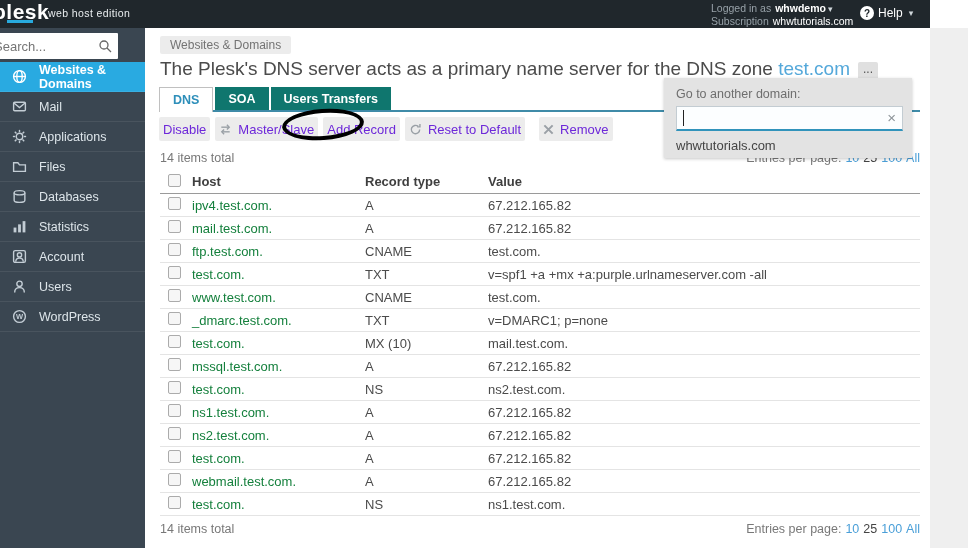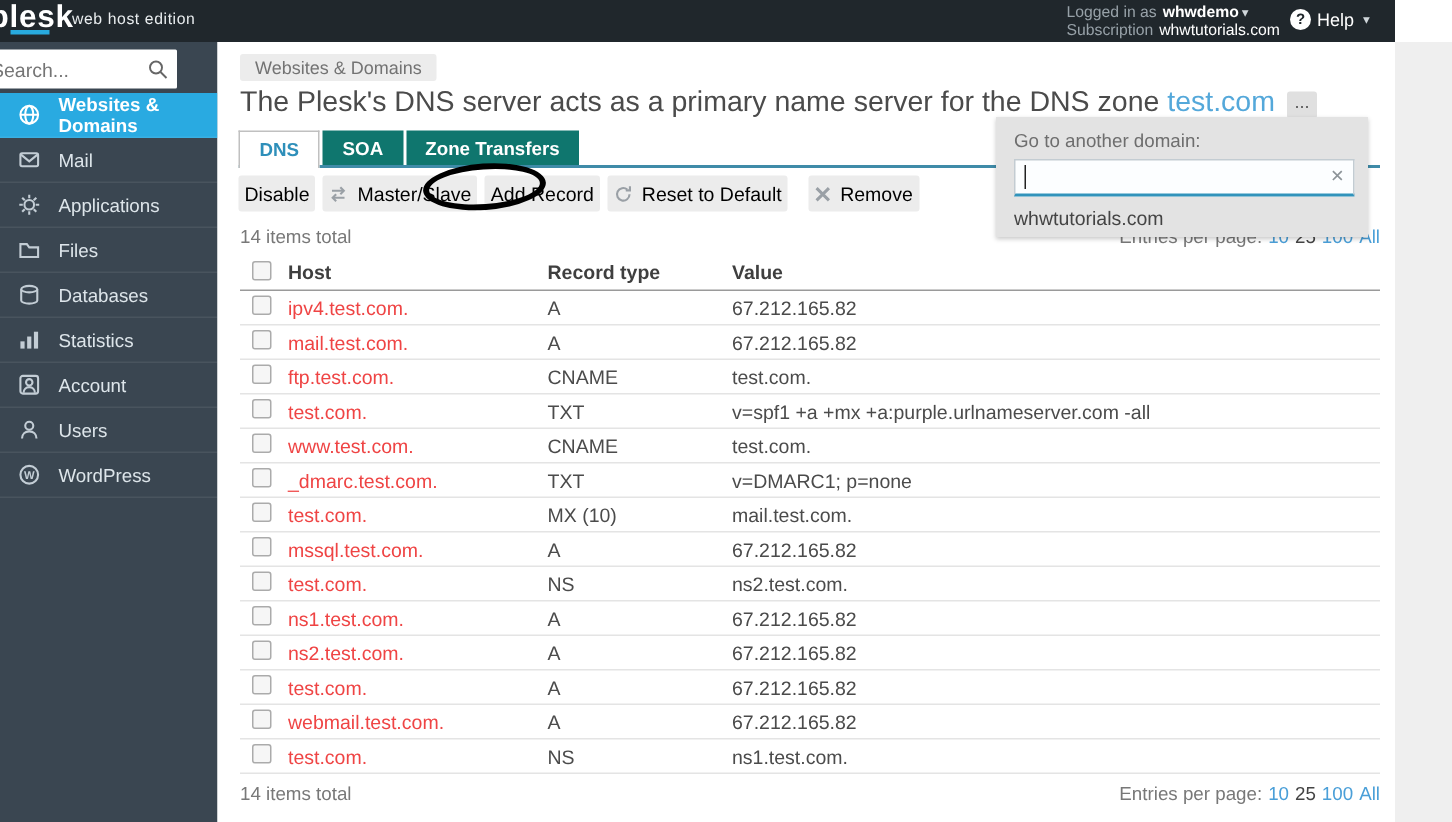--- a/index.html
+++ b/index.html
@@ -43,38 +43,38 @@
   .page-title{position:absolute;left:15px;top:30px;font-size:19px;color:#4b4b4b;white-space:nowrap;}
   .page-title a{color:#54a8da;text-decoration:none;cursor:pointer;}
   .more-btn{display:inline-block;background:#e0e0e0;color:#555;font-size:12px;line-height:10px;padding:2px 5px 6px 5px;border-radius:2px;margin-left:8px;vertical-align:2px;cursor:pointer;}
 
   .tabs{position:absolute;left:14px;top:59px;display:flex;gap:2px;}
   .tab{height:23px;padding:0 13px;display:flex;align-items:center;font-size:12.5px;font-weight:600;background:#0f766e;color:#fff;cursor:pointer;}
   .tab.active{height:25px;background:#fff;color:#2e8fba;border:1px solid #c0c0c0;border-bottom:none;z-index:2;}
   .tab-line{position:absolute;left:14px;top:82px;width:761px;height:2px;background:#3f8ba8;}
 
   .toolbar{position:absolute;left:14px;top:89px;display:flex;gap:5px;align-items:center;}
-  .btn{height:24px;background:#ececec;border:none;color:#000000;font-size:13px;padding:0 4px;display:inline-flex;align-items:center;gap:6px;border-radius:2px;cursor:pointer;white-space:nowrap;}
+  .btn{height:24px;background:#ececec;border:none;color:#6d28d9;font-size:13px;padding:0 4px;display:inline-flex;align-items:center;gap:6px;border-radius:2px;cursor:pointer;white-space:nowrap;}
   .btn svg{stroke:#9aa0a6;fill:none;stroke-width:1.5;}
   .btn.gap{margin-left:9px;}
 
   .annotation{position:absolute;left:137px;top:81px;width:82px;height:31px;border:4px solid #000;border-radius:50%;transform:rotate(-4deg);z-index:4;pointer-events:none;}
 
   .list-top{position:absolute;left:15px;top:123px;width:760px;display:flex;justify-content:space-between;align-items:center;font-size:12.5px;}
   .items-total{color:#787878;}
   .pp{color:#787878;white-space:nowrap;}
   .pp a{color:#4a9fd8;text-decoration:none;margin-left:4px;cursor:pointer;}
   .pp .cur{color:#444;margin-left:4px;}
 
   .table{position:absolute;left:15px;top:142px;width:760px;font-size:13px;}
   .thead,.tr{display:grid;grid-template-columns:32px 173px 123px 1fr;align-items:center;}
   .thead{height:24px;border-bottom:1px solid #9a9a9a;color:#3f3f3f;font-weight:bold;}
   .tr{height:23px;border-bottom:1px solid #e4e4e4;color:#4b4b4b;}
   .cb{width:13px;height:13px;border:1px solid #ababab;background:#f6f6f6;border-radius:2px;margin-left:8px;display:inline-block;cursor:pointer;}
-  .host{color:#ef4444;text-decoration:none;cursor:pointer;}
+  .host{color:#15803d;text-decoration:none;cursor:pointer;}
 
   .list-footer{position:absolute;left:15px;top:494px;width:760px;display:flex;justify-content:space-between;align-items:center;font-size:12.5px;}
 
   
   .panel{position:absolute;left:664px;top:78px;width:248px;height:80px;background:#e3e3e3;z-index:6;box-shadow:0 1px 3px rgba(0,0,0,.22);}
   .panel-label{position:absolute;left:12px;top:9px;font-size:12.5px;color:#6e6e6e;}
   .panel-inputwrap{position:absolute;left:12px;top:28px;width:227px;height:25px;background:#fcfeff;border:1px solid #c3ccd2;border-bottom:2px solid #3193bb;}
   .panel-inputwrap input{position:absolute;left:0;top:0;width:100%;height:100%;border:none;background:transparent;outline:none;padding:0 24px 0 8px;font-size:13px;color:#333;}
   .caret-bar{position:absolute;left:6px;top:3px;width:1px;height:16px;background:#222;}
   .clear-x{position:absolute;right:6px;top:2px;color:#8d9499;font-size:15px;cursor:pointer;}
@@ -212,21 +212,21 @@
     <span class="breadcrumb">Websites &amp; Domains</span>
 
     <div class="page-title">
       <span>The Plesk's DNS server acts as a primary name server for the DNS zone</span>
       <a>test.com</a><span class="more-btn">...</span>
     </div>
 
     <div class="tabs">
       <div class="tab active">DNS</div>
       <div class="tab">SOA</div>
-      <div class="tab">Zone Transfers</div>
+      <div class="tab">Users Transfers</div>
     </div>
     <div class="tab-line"></div>
 
     <div class="toolbar">
       <button class="btn">
           <span>Disable</span>
         </button>
       <button class="btn">
         <svg width="13" height="13" viewBox="0 0 14 14">
             <path d="M2.5 4.5 h8"></path>

